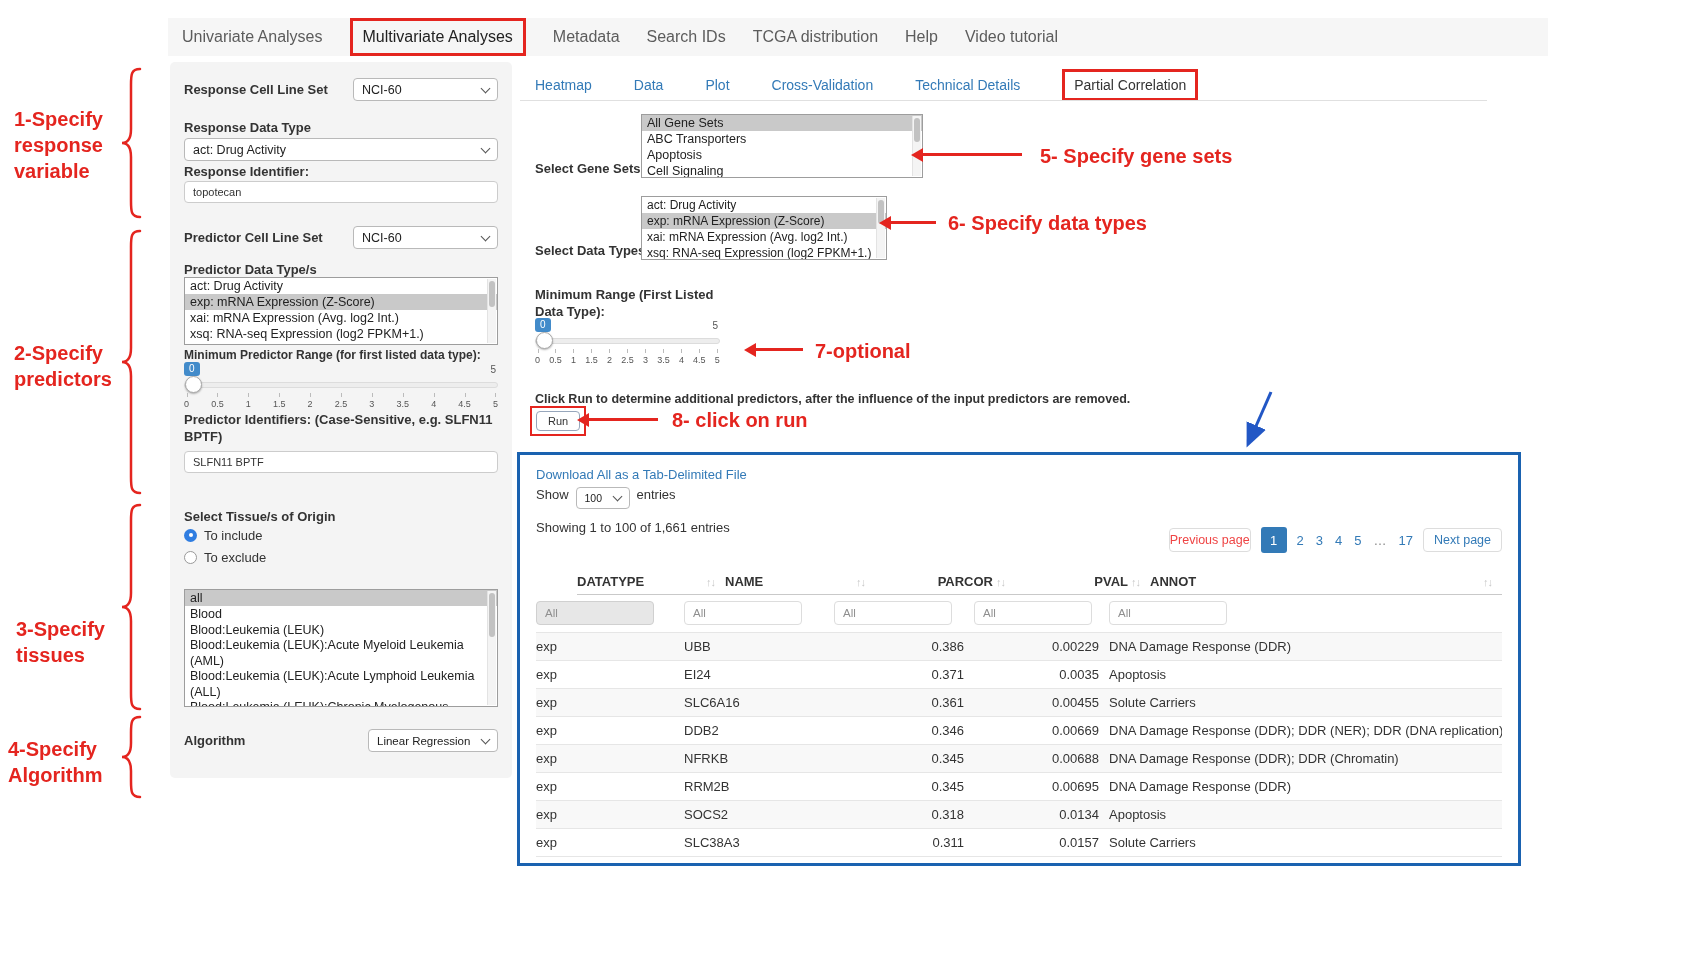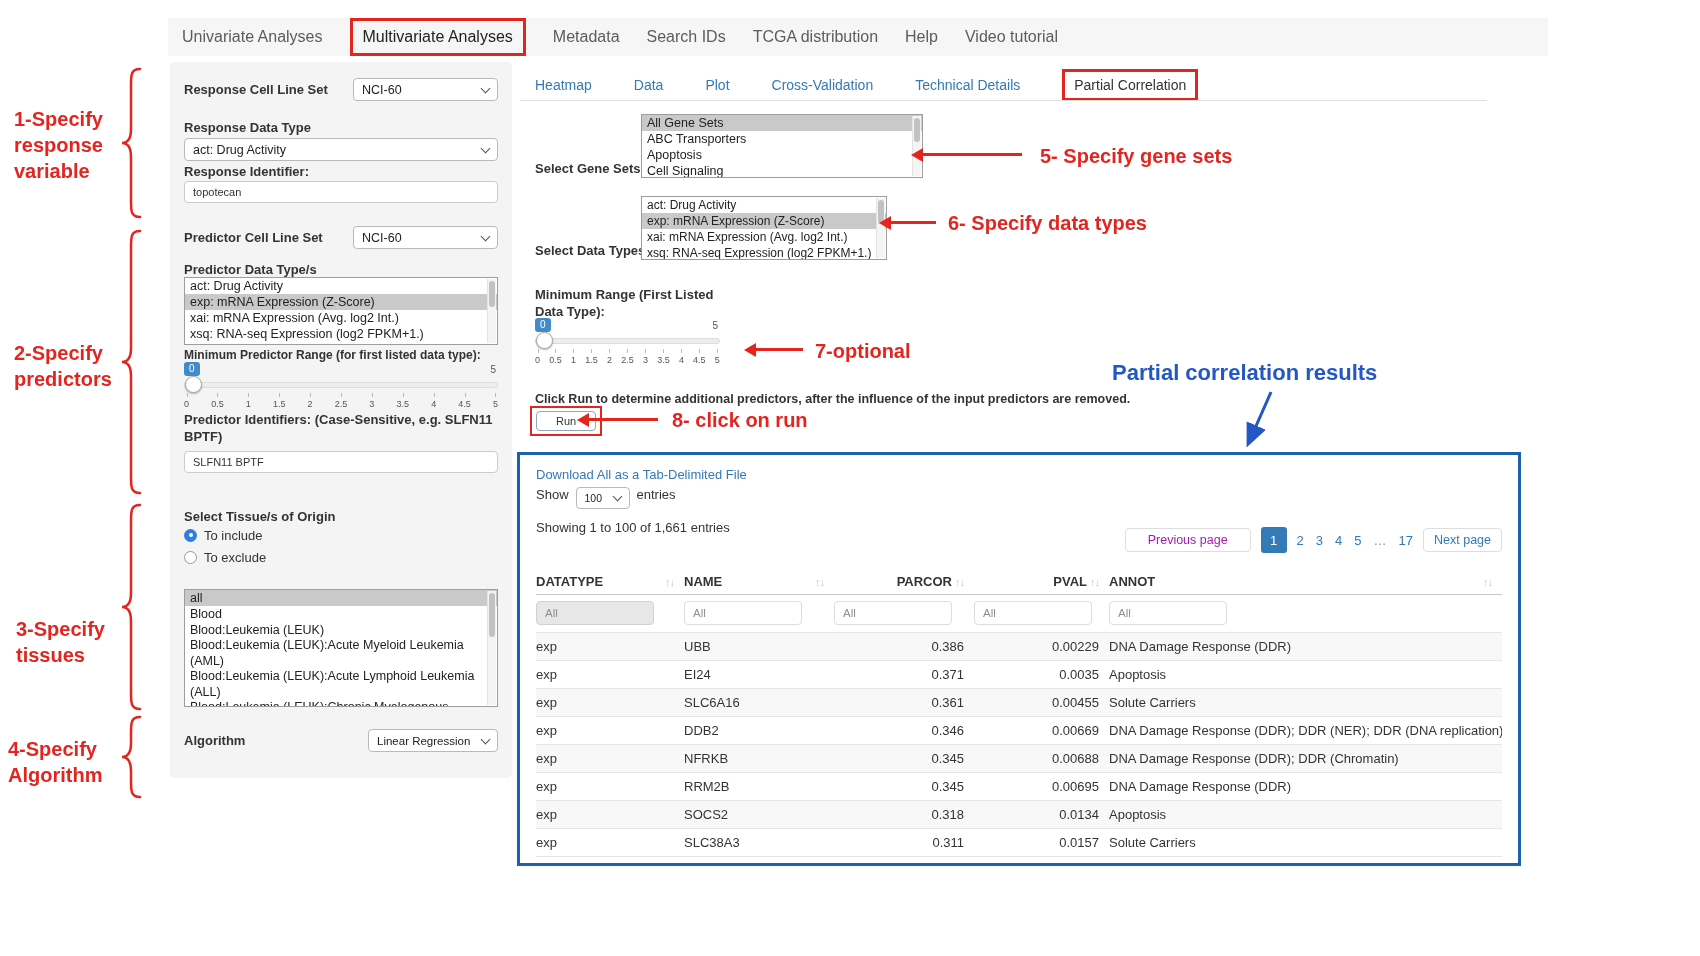--- a/index.html
+++ b/index.html
@@ -62,41 +62,41 @@
   .tab { color:#337ab7; font-size:14px; white-space:nowrap; cursor:default; }
   .tab.active { color:#333; border:3px solid #e4251f; padding:5px 9px; }
   .tabline { position:absolute; left:520px; top:100px; width:967px; height:1px; background:#e0e0e0; }
 
   .sel-block { position:absolute; display:flex; align-items:flex-end; gap:6px; }
   .sel-block .sb-label { width:100px; white-space:nowrap; padding-bottom:2px; }
 
   .instr { position:absolute; left:535px; top:392px; font-size:12.5px; font-weight:bold; white-space:nowrap; }
   .run-wrap { position:absolute; left:530px; top:406px; border:2px solid #e4251f; padding:3px 4px; }
   .run-btn { background:#fff; border:1px solid #97a6bb; border-radius:4px; font-size:11px; color:#333;
-             padding:3px 19px; font-family:inherit; }
+             padding:3px 11px; font-family:inherit; }
 
   
   .results { position:absolute; left:517px; top:452px; width:1004px; height:414px;
              border:3px solid #1a62b0; background:#fff; padding:12px 16px; }
   .dl-link { font-size:13px; color:#337ab7; cursor:default; }
   .show-row { margin-top:5px; display:flex; gap:7px; font-size:13px; }
   .mini-select { width:54px; height:22px; font-size:10.5px; }
   .showing { margin-top:11px; font-size:13px; }
   .pagination { position:absolute; right:16px; top:72px; display:flex; align-items:center; gap:10px; }
-  .pg-prev { border:1px solid #ddd; border-radius:4px; padding:4px 22px; font-size:12.5px; color:#a21caf; background:#fff; }
+  .pg-prev { border:1px solid #ddd; border-radius:4px; padding:4px 0; font-size:12.5px; color:#ef4444; background:#fff; }
   .pg-active { background:#337ab7; color:#fff; width:26px; height:26px; border-radius:3px;
                display:flex; align-items:center; justify-content:center; font-size:13px; }
   .pg-nums { display:flex; gap:12px; align-items:center; }
   .pg-nums span { color:#337ab7; font-size:13px; }
   .pg-nums span:nth-last-child(2) { color:#888; }
   .pg-next { border:1px solid #ddd; border-radius:4px; padding:4px 10px; font-size:12.5px; color:#337ab7; background:#fff; }
 
   .rtable { margin-top:34px; }
   .tgrid { display:grid; grid-template-columns:148px 150px 140px 135px 1fr; align-items:center; }
-  .thead { height:26px; border-bottom:1px solid #c9c9c9; }
+  .thead { height:26px; border-bottom:1px solid #c9c9c9;margin-left:41px; }
   .th { display:flex; align-items:center; justify-content:space-between; font-size:13px; font-weight:bold;
         color:#333; padding-right:10px; }
   .th.num { justify-content:flex-end; gap:3px; }
   .sort { font-size:11px; color:#c8c8c8; letter-spacing:-1px; font-weight:normal; }
   .tfilter { padding:6px 0 7px; border-bottom:1px solid #e6e6e6; }
   .flt { width:118px; height:24px; border:1px solid #ddd; border-radius:4px; padding:0 8px;
          font-size:11.5px; color:#333; font-family:inherit; background:#fff; }
   .flt::placeholder { color:#8f8f8f; }
   .flt.gray { background:#e7e7e7; border-color:#d0d0d0; }
   .trow { height:28px; border-bottom:1px solid #e6e6e6; font-size:13px; }
@@ -296,21 +296,20 @@
   <div class="r-arrow" style="left:755px;top:348px;width:48px"></div>
   <div class="r-note" style="left:815px;top:338px">7-optional</div>
 
   <div class="instr">Click Run to determine additional predictors, after the influence of the input predictors are removed.</div>
   <div class="run-wrap">
     <button class="run-btn">Run</button>
   </div>
   <div class="r-arrow" style="left:588px;top:418px;width:70px"></div>
   <div class="r-note" style="left:672px;top:407px">8- click on run</div>
 
-  <div class="b-note" style="left:1112px;top:360px">Partial correlation results</div>
   <svg style="position:absolute;left:1237px;top:390px" width="46" height="62">
     <defs>
       <marker id="bh" markerWidth="9" markerHeight="8" refX="6" refY="3.5" orient="auto">
         <path d="M0,0 L8,3.5 L0,7 Z" fill="#2257c5"></path>
       </marker>
     </defs>
     <line x1="34" y1="2" x2="12" y2="52" stroke="#2257c5" stroke-width="3" marker-end="url(#bh)"></line>
   </svg>
 
   <div class="results">

